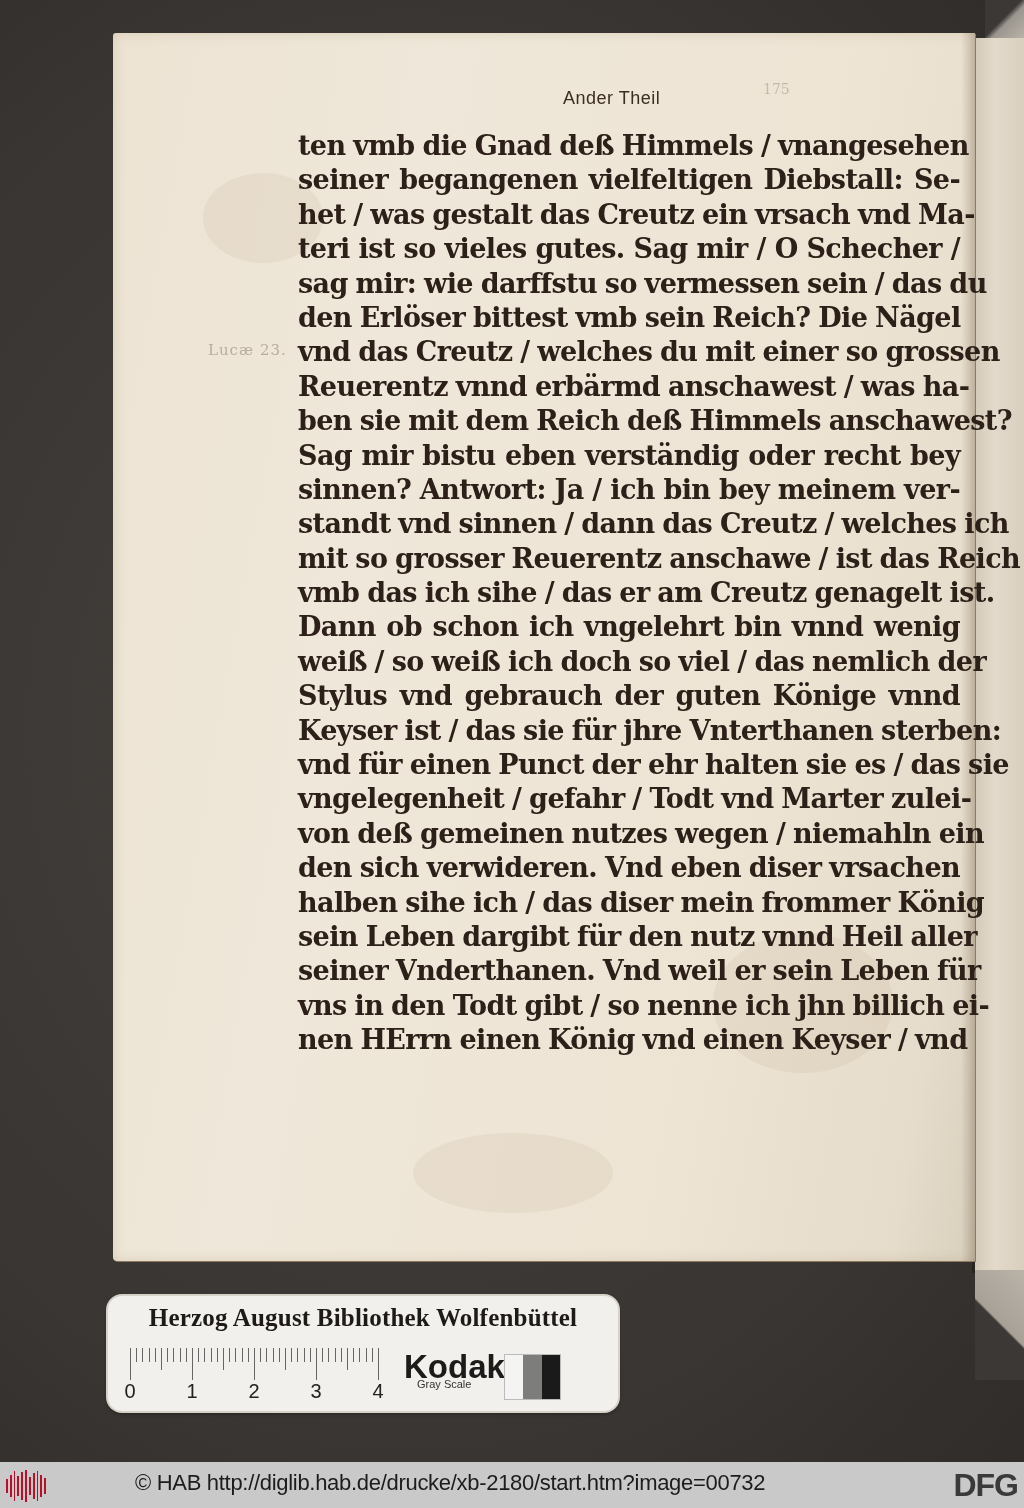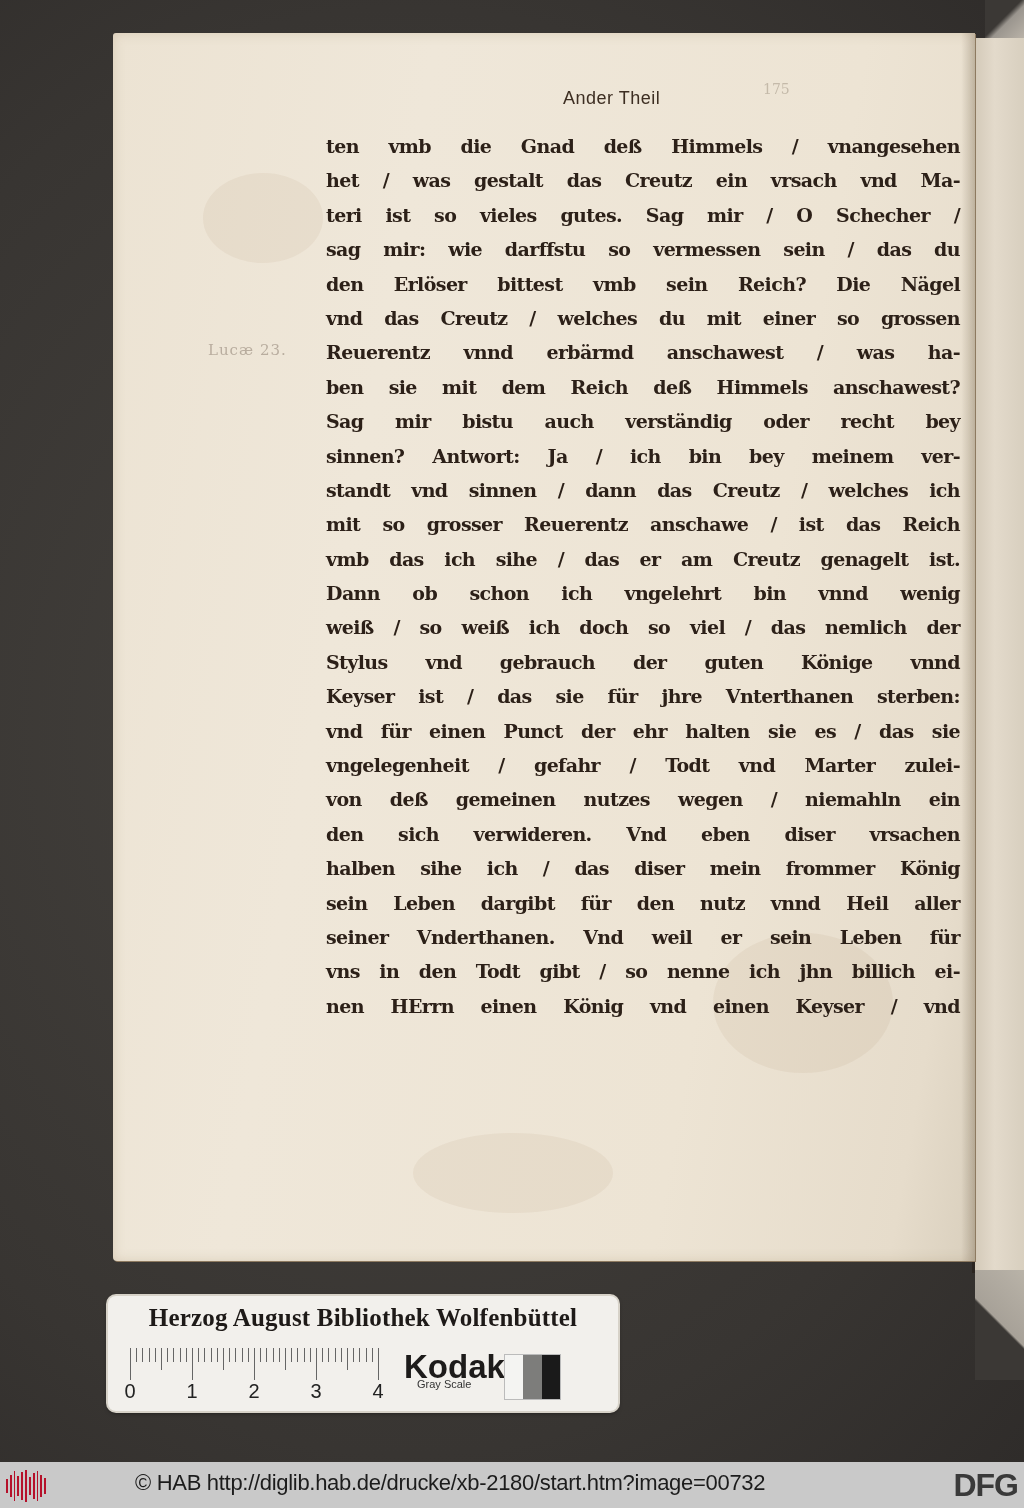--- a/index.html
+++ b/index.html
@@ -78,45 +78,44 @@
       position: absolute;
       left: 185px; top: 96px;
       width: 662px;
     }
     .line {
       display: block;
       height: 34.4px;
       line-height: 34.4px;
       font-family: "DejaVu Serif", serif;
       font-weight: bold;
-      font-size: 19px;
+      font-size: 27px;
       color: #2c2018;
       white-space: nowrap;
       text-align: justify;
       text-align-last: justify;
       letter-spacing: -0.6px;
       word-spacing: -1px;
-      margin-left: 28px;
     }
     .line.last {
       text-align: right;
       text-align-last: right;
     }
     .stain {
       position: absolute;
       border-radius: 50%;
       background: rgba(150,120,80,0.08);
     }
     
     #scale-card {
       position: absolute;
       left: 108px; top: 1296px;
       width: 510px; height: 115px;
       background: #f2f0ec;
-      border-radius: 8px;
+      border-radius: 14px;
       box-shadow: 0 0 0 2px #d7d2c8, 0 2px 4px rgba(0,0,0,0.5);
     }
     #scale-title {
       position: absolute;
       left: 0; top: 8px;
       width: 100%;
       text-align: center;
       font-family: "Liberation Serif", serif;
       font-weight: bold;
       font-size: 25px;
@@ -211,28 +210,29 @@
     <div class="stain" style="left:600px;top:900px;width:180px;height:140px;"></div>
     <div class="stain" style="left:300px;top:1100px;width:200px;height:80px;"></div>
     <div id="page-gutter"></div>
 
     <div id="page-number-ghost">175</div>
     <div id="running-head">Ander Theil</div>
     <div id="marginal-note">Lucæ 23.</div>
 
     <div id="text-block">
       <span class="line">ten vmb die Gnad deß Himmels / vnangesehen</span>
+      <span class="line">seiner begangenen vielfeltigen Diebstall: Se-</span>
       <span class="line">het / was gestalt das Creutz ein vrsach vnd Ma-</span>
       <span class="line">teri ist so vieles gutes. Sag mir / O Schecher /</span>
       <span class="line">sag mir: wie darffstu so vermessen sein / das du</span>
       <span class="line">den Erlöser bittest vmb sein Reich? Die Nägel</span>
       <span class="line">vnd das Creutz / welches du mit einer so grossen</span>
       <span class="line">Reuerentz vnnd erbärmd anschawest / was ha-</span>
       <span class="line">ben sie mit dem Reich deß Himmels anschawest?</span>
-      <span class="line">Sag mir bistu auch verständig oder recht bey</span>
+      <span class="line">Sag mir bistu eben verständig oder recht bey</span>
       <span class="line">sinnen? Antwort: Ja / ich bin bey meinem ver-</span>
       <span class="line">standt vnd sinnen / dann das Creutz / welches ich</span>
       <span class="line">mit so grosser Reuerentz anschawe / ist das Reich</span>
       <span class="line">vmb das ich sihe / das er am Creutz genagelt ist.</span>
       <span class="line">Dann ob schon ich vngelehrt bin vnnd wenig</span>
       <span class="line">weiß / so weiß ich doch so viel / das nemlich der</span>
       <span class="line">Stylus vnd gebrauch der guten Könige vnnd</span>
       <span class="line">Keyser ist / das sie für jhre Vnterthanen sterben:</span>
       <span class="line">vnd für einen Punct der ehr halten sie es / das sie</span>
       <span class="line">vngelegenheit / gefahr / Todt vnd Marter zulei-</span>

